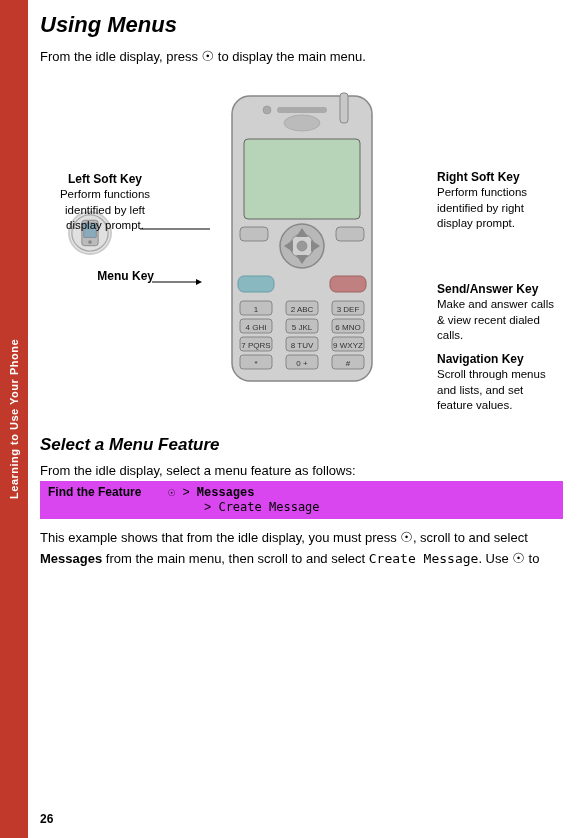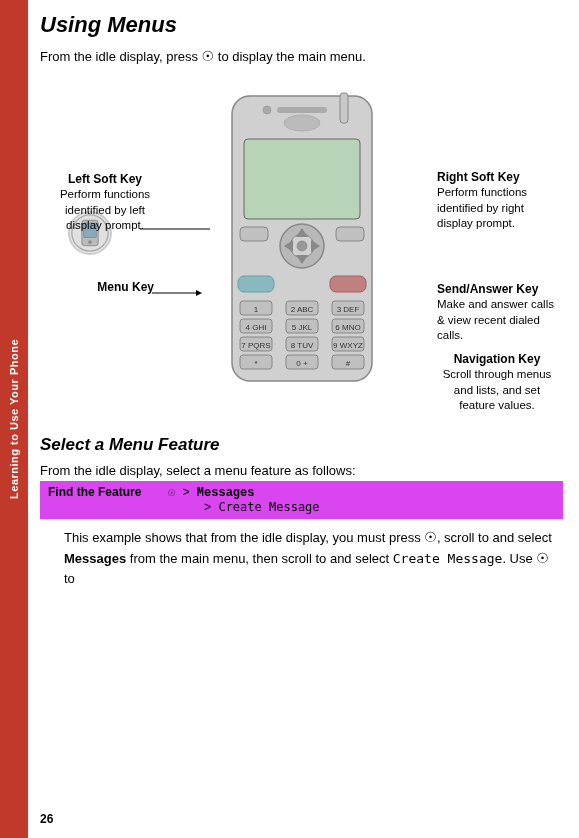--- a/index.html
+++ b/index.html
@@ -159,21 +159,21 @@
       top: 200px;
       width: 120px;
       text-align: left;
     }
 
     
     .callout-nav {
       right: 6px;
       top: 270px;
       width: 120px;
-      text-align: center;
+      text-align: left;
     }
 
     .section-title {
       font-size: 17px;
       font-weight: bold;
       font-style: italic;
       color: #000;
       margin-bottom: 6px;
     }
 
@@ -201,21 +201,20 @@
       font-family: 'Courier New', monospace;
       font-size: 12px;
       color: #000;
     }
 
     .bottom-text {
       font-size: 13px;
       color: #000;
       line-height: 1.5;
       margin-top: 8px;
-      margin-left: 24px;
     }
 
     
     .phone-body {
       fill: #d0d0d0;
       stroke: #888;
       stroke-width: 1.5;
     }
     .phone-screen {
       fill: #b8d4b8;
@@ -324,21 +323,21 @@
 
       <div class="callout callout-lsk">
         <div class="callout-title">Left Soft Key</div>
         <div>Perform functions identified by left display prompt.</div>
 
         <svg style="position:absolute;top:48px;left:90px;" width="80" height="20">
           <line x1="0" y1="10" x2="70" y2="10" stroke="#000" stroke-width="1"></line>
         </svg>
       </div>
 
-      <div class="callout callout-menu" style="left:14px;top:198px;width:100px;text-align:right;">
+      <div class="callout callout-menu" style="left:14px;top:187px;width:100px;text-align:right;">
         <div class="callout-title">Menu Key</div>
         <svg style="position:absolute;top:8px;left:98px;" width="50" height="12">
           <line x1="0" y1="6" x2="44" y2="6" stroke="#000" stroke-width="1"></line>
           <polygon points="44,3 50,6 44,9" fill="#000"></polygon>
         </svg>
       </div>
 
 
       <div class="callout callout-rsk">
         <div class="callout-title">Right Soft Key</div>

